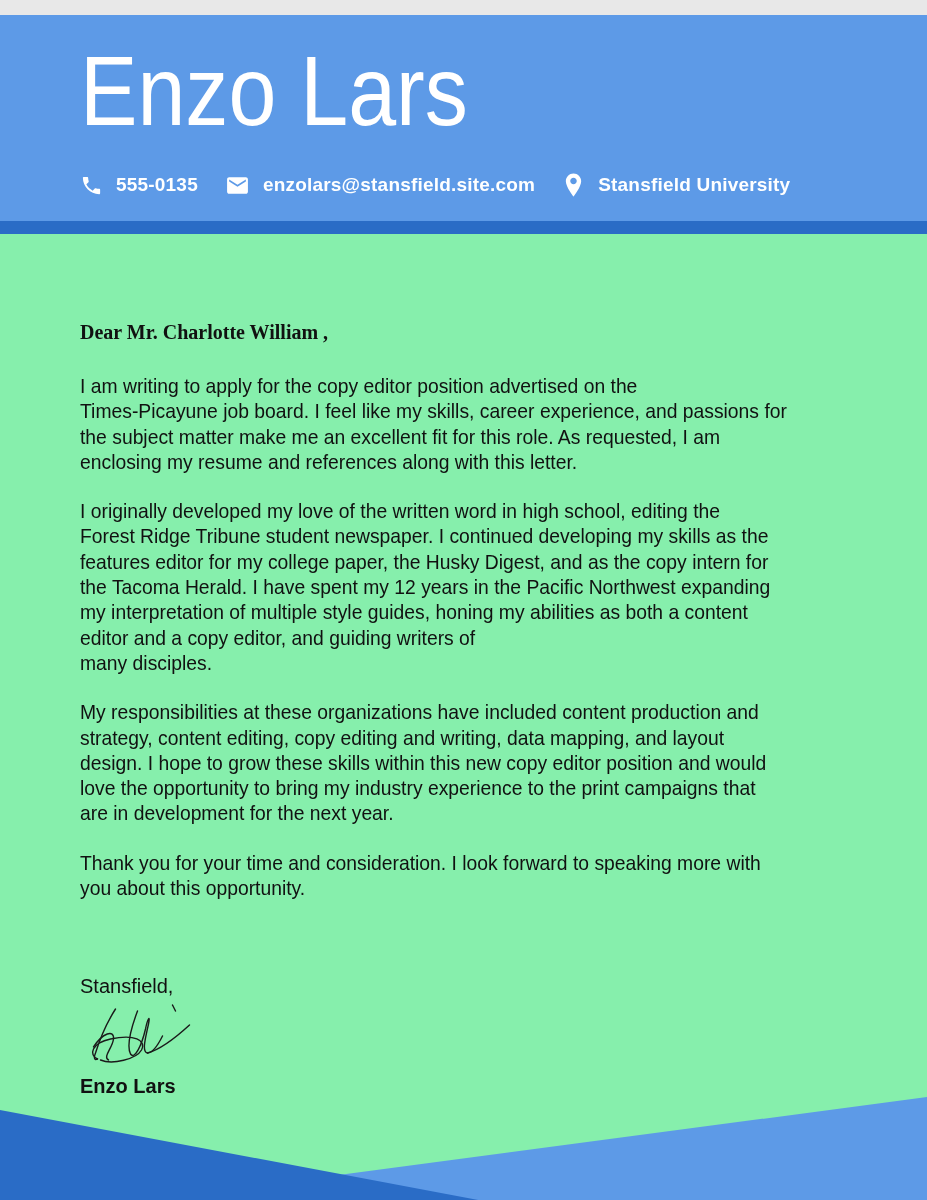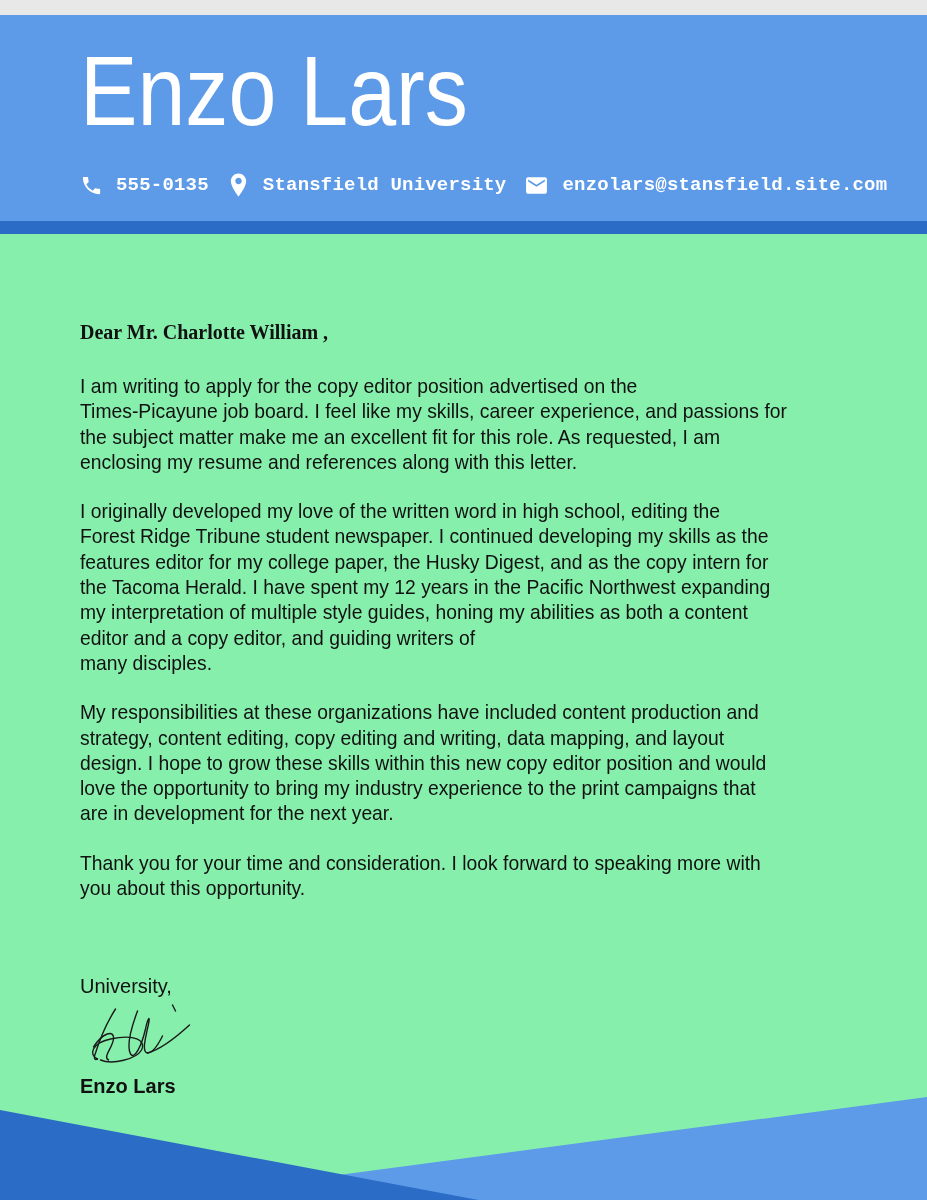--- a/index.html
+++ b/index.html
@@ -24,23 +24,22 @@
     font-size: 99px;
     font-weight: 300;
     line-height: 1.0;
     white-space: nowrap;
     transform: scaleX(0.87);
     transform-origin: left center;
   }
   .contacts {
     display: flex;
     align-items: center;
-    gap: 18px;
+    gap: 27px;
     margin-top: 32px;
-    font-family: Liberation Mono, monospace;
   }
   .contact {
     display: flex;
     align-items: center;
     gap: 13px;
     color: #ffffff;
     font-size: 19px;
     font-weight: bold;
     letter-spacing: 0.2px;
   }
@@ -107,34 +106,34 @@
         <span>
           <svg width="23" height="23" viewBox="0 0 24 24" fill="#ffffff">
               <path d="M6.62 10.79c1.44 2.83 3.76 5.14 6.59 6.59l2.2-2.2c.27-.27.67-.36 1.02-.24 1.12.37 2.33.57 3.57.57.55 0 1 .45 1 1V20c0 .55-.45 1-1 1-9.39 0-17-7.61-17-17 0-.55.45-1 1-1h3.5c.55 0 1 .45 1 1 0 1.25.2 2.45.57 3.57.11.35.03.74-.25 1.02l-2.2 2.2z"></path>
             </svg>
         </span>
         <span>555-0135</span>
       </div>
 
       <div class="contact">
         <span>
+          <svg width="25" height="25" viewBox="0 0 24 24" fill="#ffffff">
+              <path d="M20 4H4c-1.1 0-2 .9-2 2v12c0 1.1.9 2 2 2h16c1.1 0 2-.9 2-2V6c0-1.1-.9-2-2-2zm0 4.24-8 5-8-5V6.3l8 5 8-5v1.94z"></path>
+            </svg>
+        </span>
+        <span>enzolars@stansfield.site.com</span>
+      </div>
+
+      <div class="contact">
+        <span>
           <svg width="23" height="26" viewBox="0 0 24 26" fill="#ffffff">
               <path d="M12 1C7.6 1 4 4.6 4 9c0 6 8 16 8 16s8-10 8-16c0-4.4-3.6-8-8-8zm0 11.2c-1.9 0-3.4-1.5-3.4-3.4S10.1 5.4 12 5.4s3.4 1.5 3.4 3.4-1.5 3.4-3.4 3.4z"></path>
             </svg>
         </span>
         <span>Stansfield University</span>
-      </div>
-
-      <div class="contact">
-        <span>
-          <svg width="25" height="25" viewBox="0 0 24 24" fill="#ffffff">
-              <path d="M20 4H4c-1.1 0-2 .9-2 2v12c0 1.1.9 2 2 2h16c1.1 0 2-.9 2-2V6c0-1.1-.9-2-2-2zm0 4.24-8 5-8-5V6.3l8 5 8-5v1.94z"></path>
-            </svg>
-        </span>
-        <span>enzolars@stansfield.site.com</span>
       </div>
 
     </div>
   </header>
 
   <div class="stripe"></div>
 
   <main class="letter">
     <p class="greeting">Dear Mr. Charlotte William ,</p>
 
@@ -150,21 +149,21 @@
 editor and a copy editor, and guiding writers of
 many disciples.</p>
     <p class="para">My responsibilities at these organizations have included content production and
 strategy, content editing, copy editing and writing, data mapping, and layout
 design. I hope to grow these skills within this new copy editor position and would
 love the opportunity to bring my industry experience to the print campaigns that
 are in development for the next year.</p>
     <p class="para">Thank you for your time and consideration. I look forward to speaking more with
 you about this opportunity.</p>
 
-    <p class="closing">University,</p>
+    <p class="closing">Stansfield,</p>
 
     <svg class="signature" width="115" height="62" viewBox="0 0 110 62" fill="none" stroke="#1a1a1a" stroke-width="1.4" stroke-linecap="round">
       <path d="M31 6 C24 17 16 34 11 50 C9 55 10 58 13 56"></path>
       <path d="M13 56 C4 52 7 40 26 36 C50 31 62 37 57 47 C52 56 28 62 16 57"></path>
       <path d="M9 44 C18 30 30 26 29 36 C28 45 18 54 24 57"></path>
       <path d="M53 8 C47 24 42 43 46 51 C50 57 57 43 61 26 C63 16 66 11 64 21 C61 35 57 49 63 50 C69 50 74 41 78 33"></path>
       <path d="M63 50 C78 46 93 33 105 22"></path>
       <path d="M88 2 l3 6"></path>
     </svg>
 

